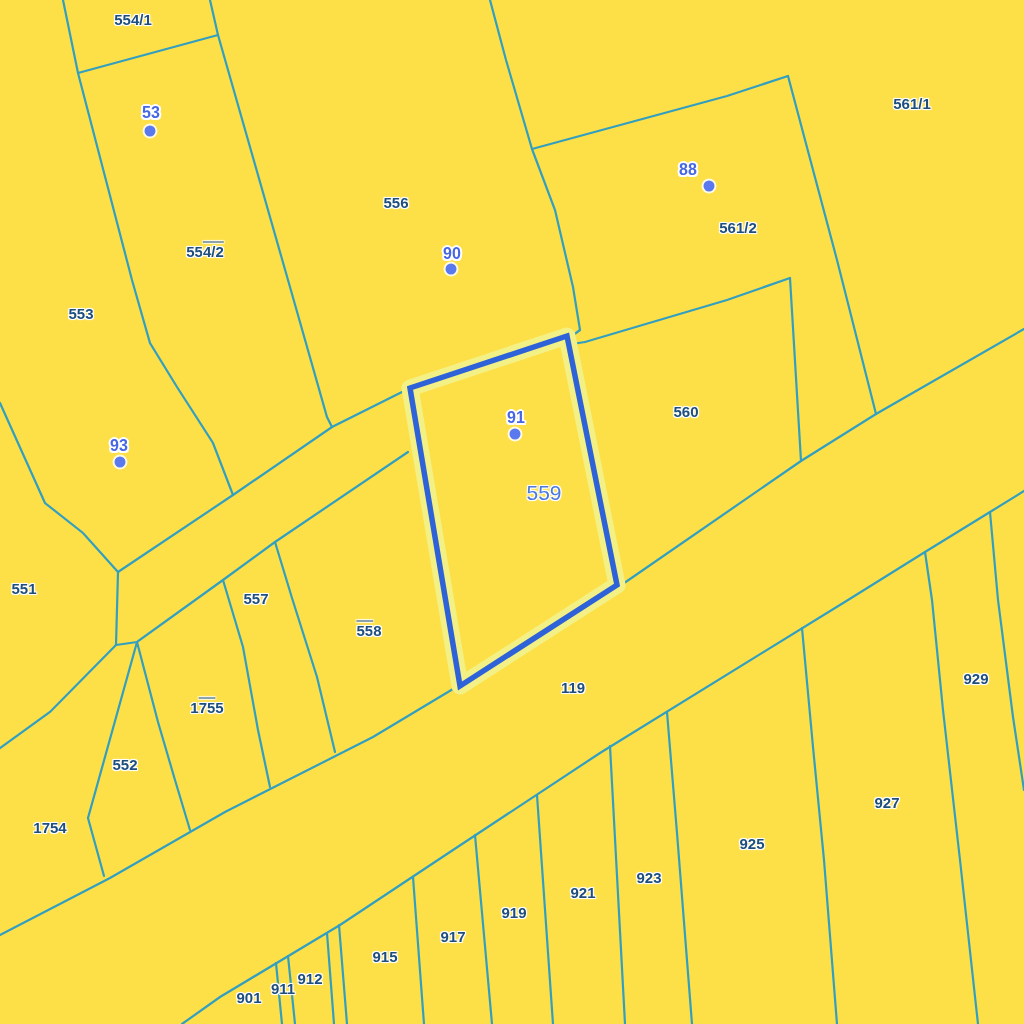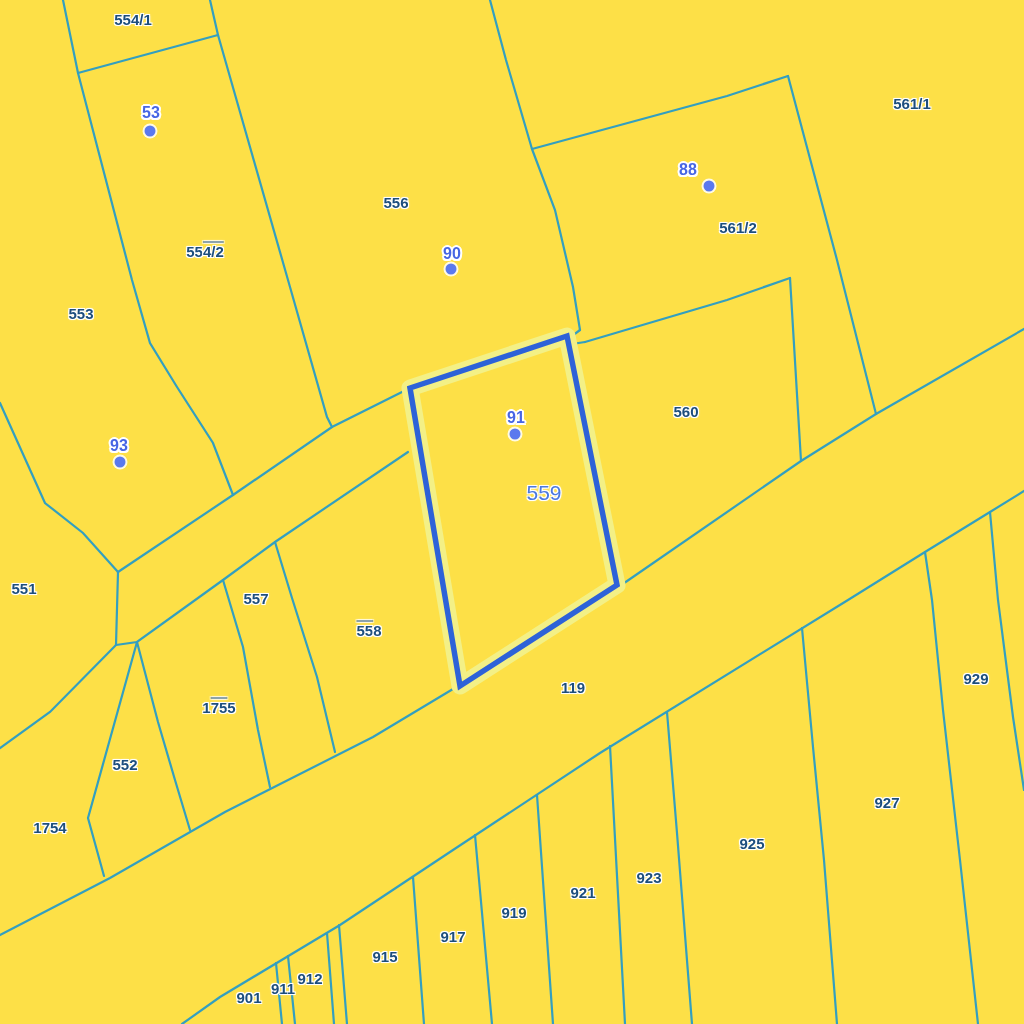--- a/index.html
+++ b/index.html
@@ -74,21 +74,21 @@
       <div class="plabel" style="left: 205px; top: 251px; color: rgb(29, 78, 125);"><span>55</span><span class="ov">4/2</span><span></span></div>
       <div class="plabel" style="left: 81px; top: 313px; color: rgb(29, 78, 125);">553</div>
       <div class="plabel" style="left: 396px; top: 181px; color: rgb(29, 78, 125); margin-top: 21px;">556</div>
       <div class="plabel" style="left: 912px; top: 103px; color: rgb(29, 78, 125); text-align: center;">561/1</div>
       <div class="plabel" style="left: 738px; top: 227px; color: rgb(29, 78, 125);">561/2</div>
       <div class="plabel" style="left: 686px; top: 411px; color: rgb(29, 78, 125);">560</div>
       <div class="plabel" style="left: 24px; top: 588px; color: rgb(29, 78, 125);">551</div>
       <div class="plabel" style="left: 256px; top: 598px; color: rgb(29, 78, 125);">557</div>
       <div class="plabel" style="left: 369px; top: 601px; color: rgb(29, 78, 125); margin-top: 29px;"><span></span><span class="ov">55</span><span>8</span></div>
       <div class="plabel" style="left: 573px; top: 687px; color: rgb(29, 78, 125);">119</div>
-      <div class="plabel" style="left: 207px; top: 707px; color: rgb(29, 78, 125); margin-left: 12px;"><span>1</span><span class="ov">75</span><span>5</span></div>
+      <div class="plabel" style="left: 207px; top: 707px; color: rgb(29, 78, 125);"><span>1</span><span class="ov">75</span><span>5</span></div>
       <div class="plabel" style="left: 125px; top: 764px; color: rgb(29, 78, 125);">552</div>
       <div class="plabel" style="left: 50px; top: 827px; color: rgb(29, 78, 125);">1754</div>
       <div class="plabel" style="left: 976px; top: 678px; color: rgb(29, 78, 125);">929</div>
       <div class="plabel" style="left: 887px; top: 802px; color: rgb(29, 78, 125);">927</div>
       <div class="plabel" style="left: 752px; top: 843px; color: rgb(29, 78, 125);">925</div>
       <div class="plabel" style="left: 649px; top: 877px; color: rgb(29, 78, 125);">923</div>
       <div class="plabel" style="left: 583px; top: 892px; color: rgb(29, 78, 125);">921</div>
       <div class="plabel" style="left: 514px; top: 912px; color: rgb(29, 78, 125);">919</div>
       <div class="plabel" style="left: 453px; top: 936px; color: rgb(29, 78, 125);">917</div>
       <div class="plabel" style="left: 385px; top: 956px; color: rgb(29, 78, 125);">915</div>

